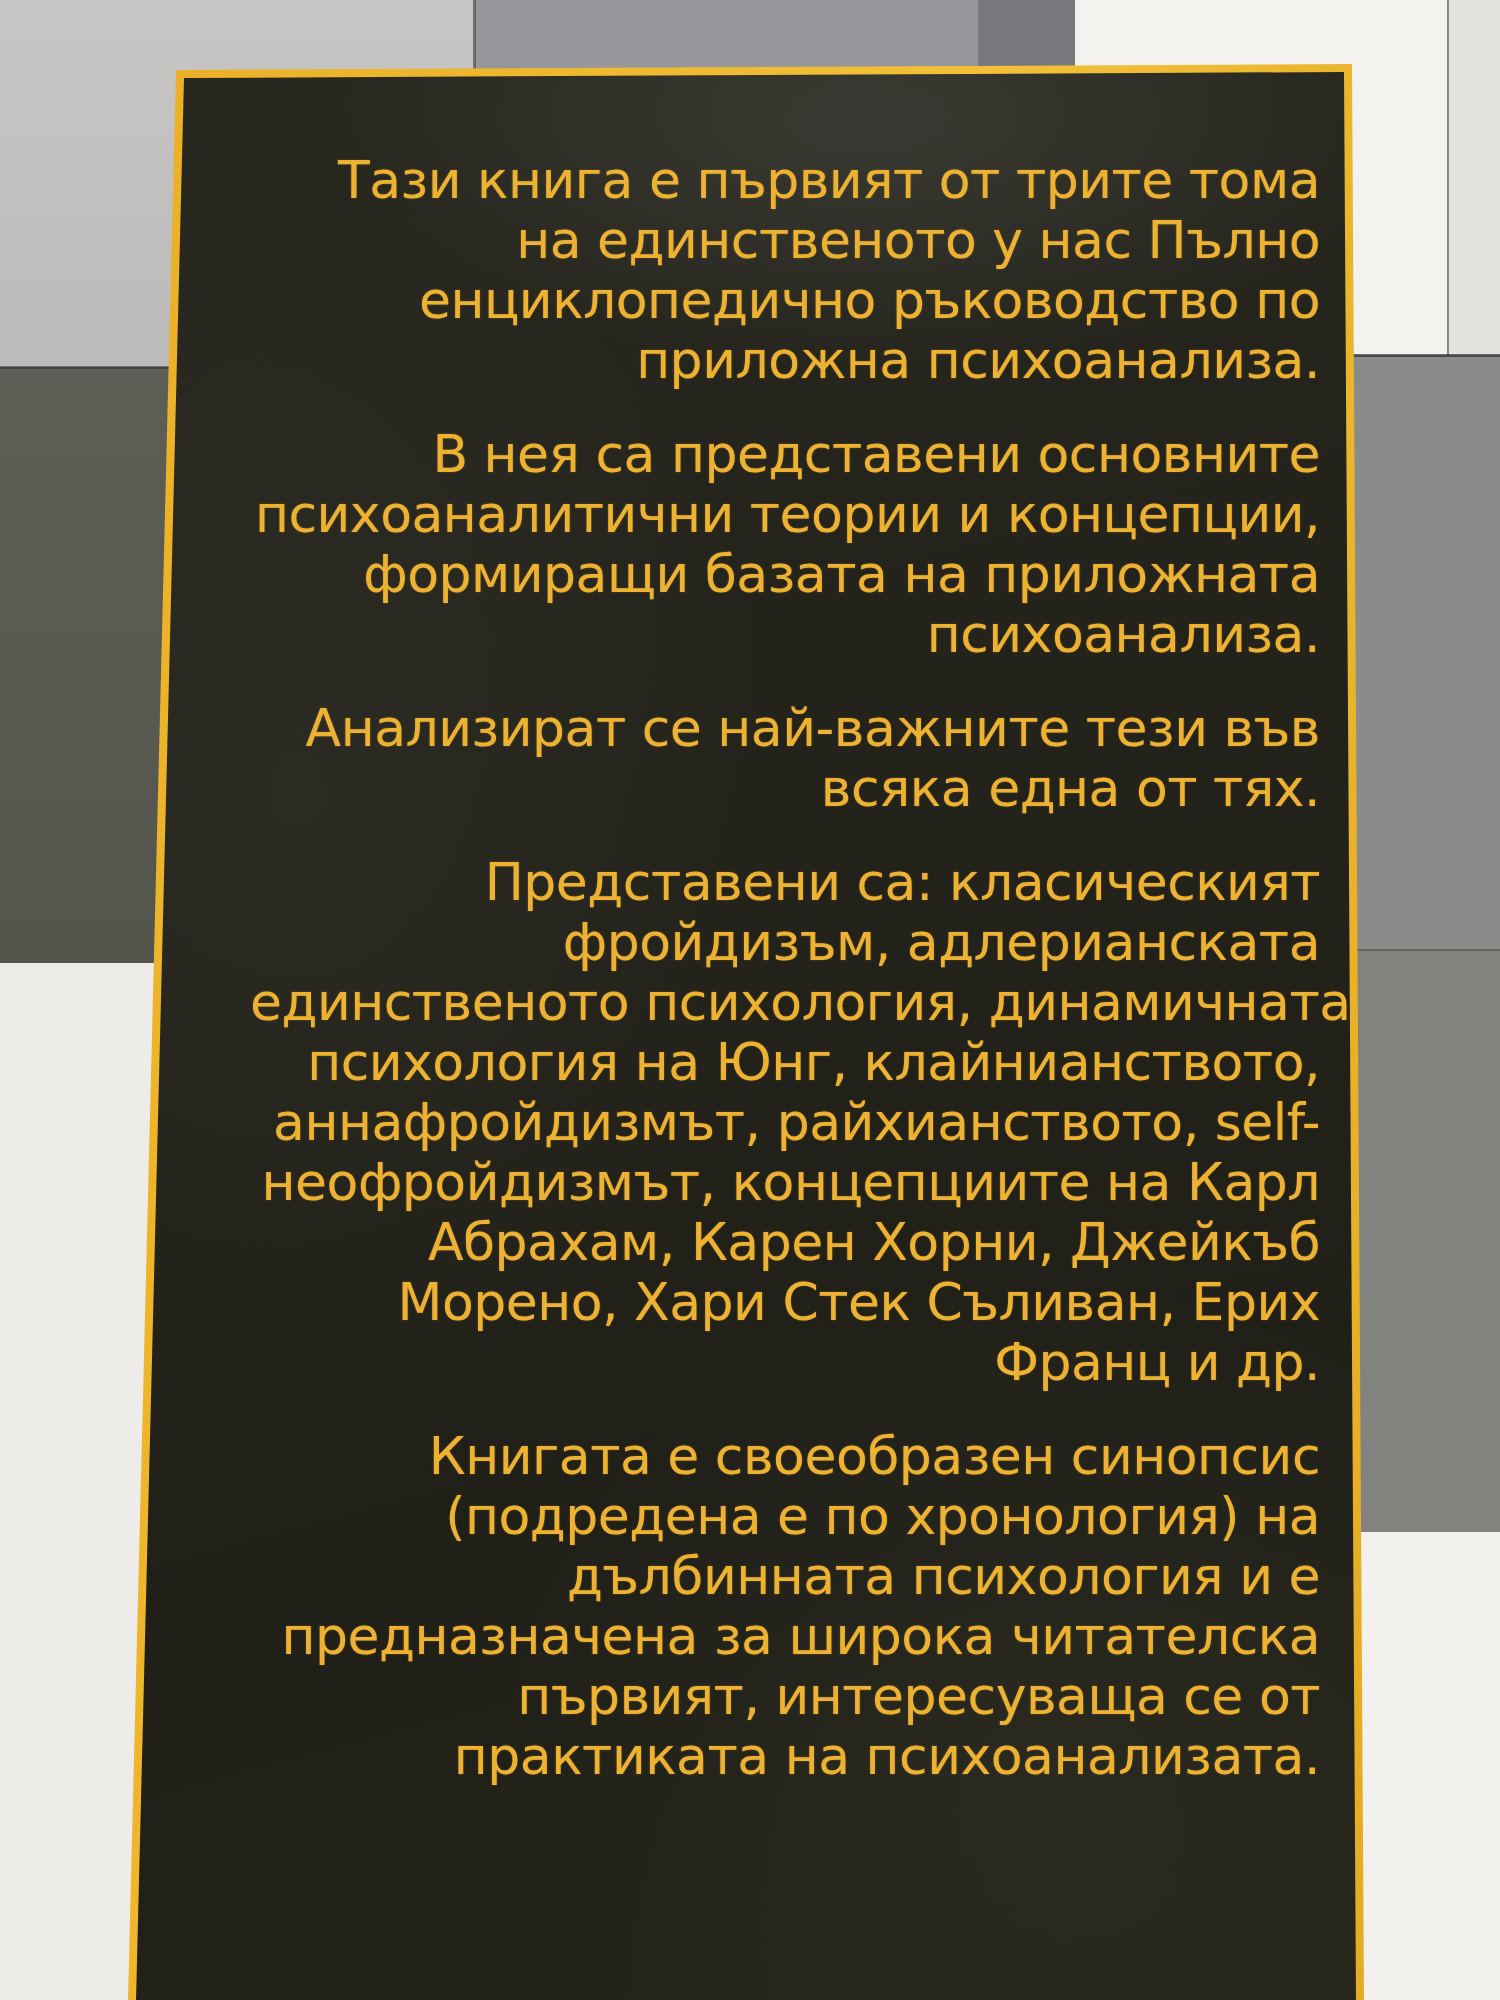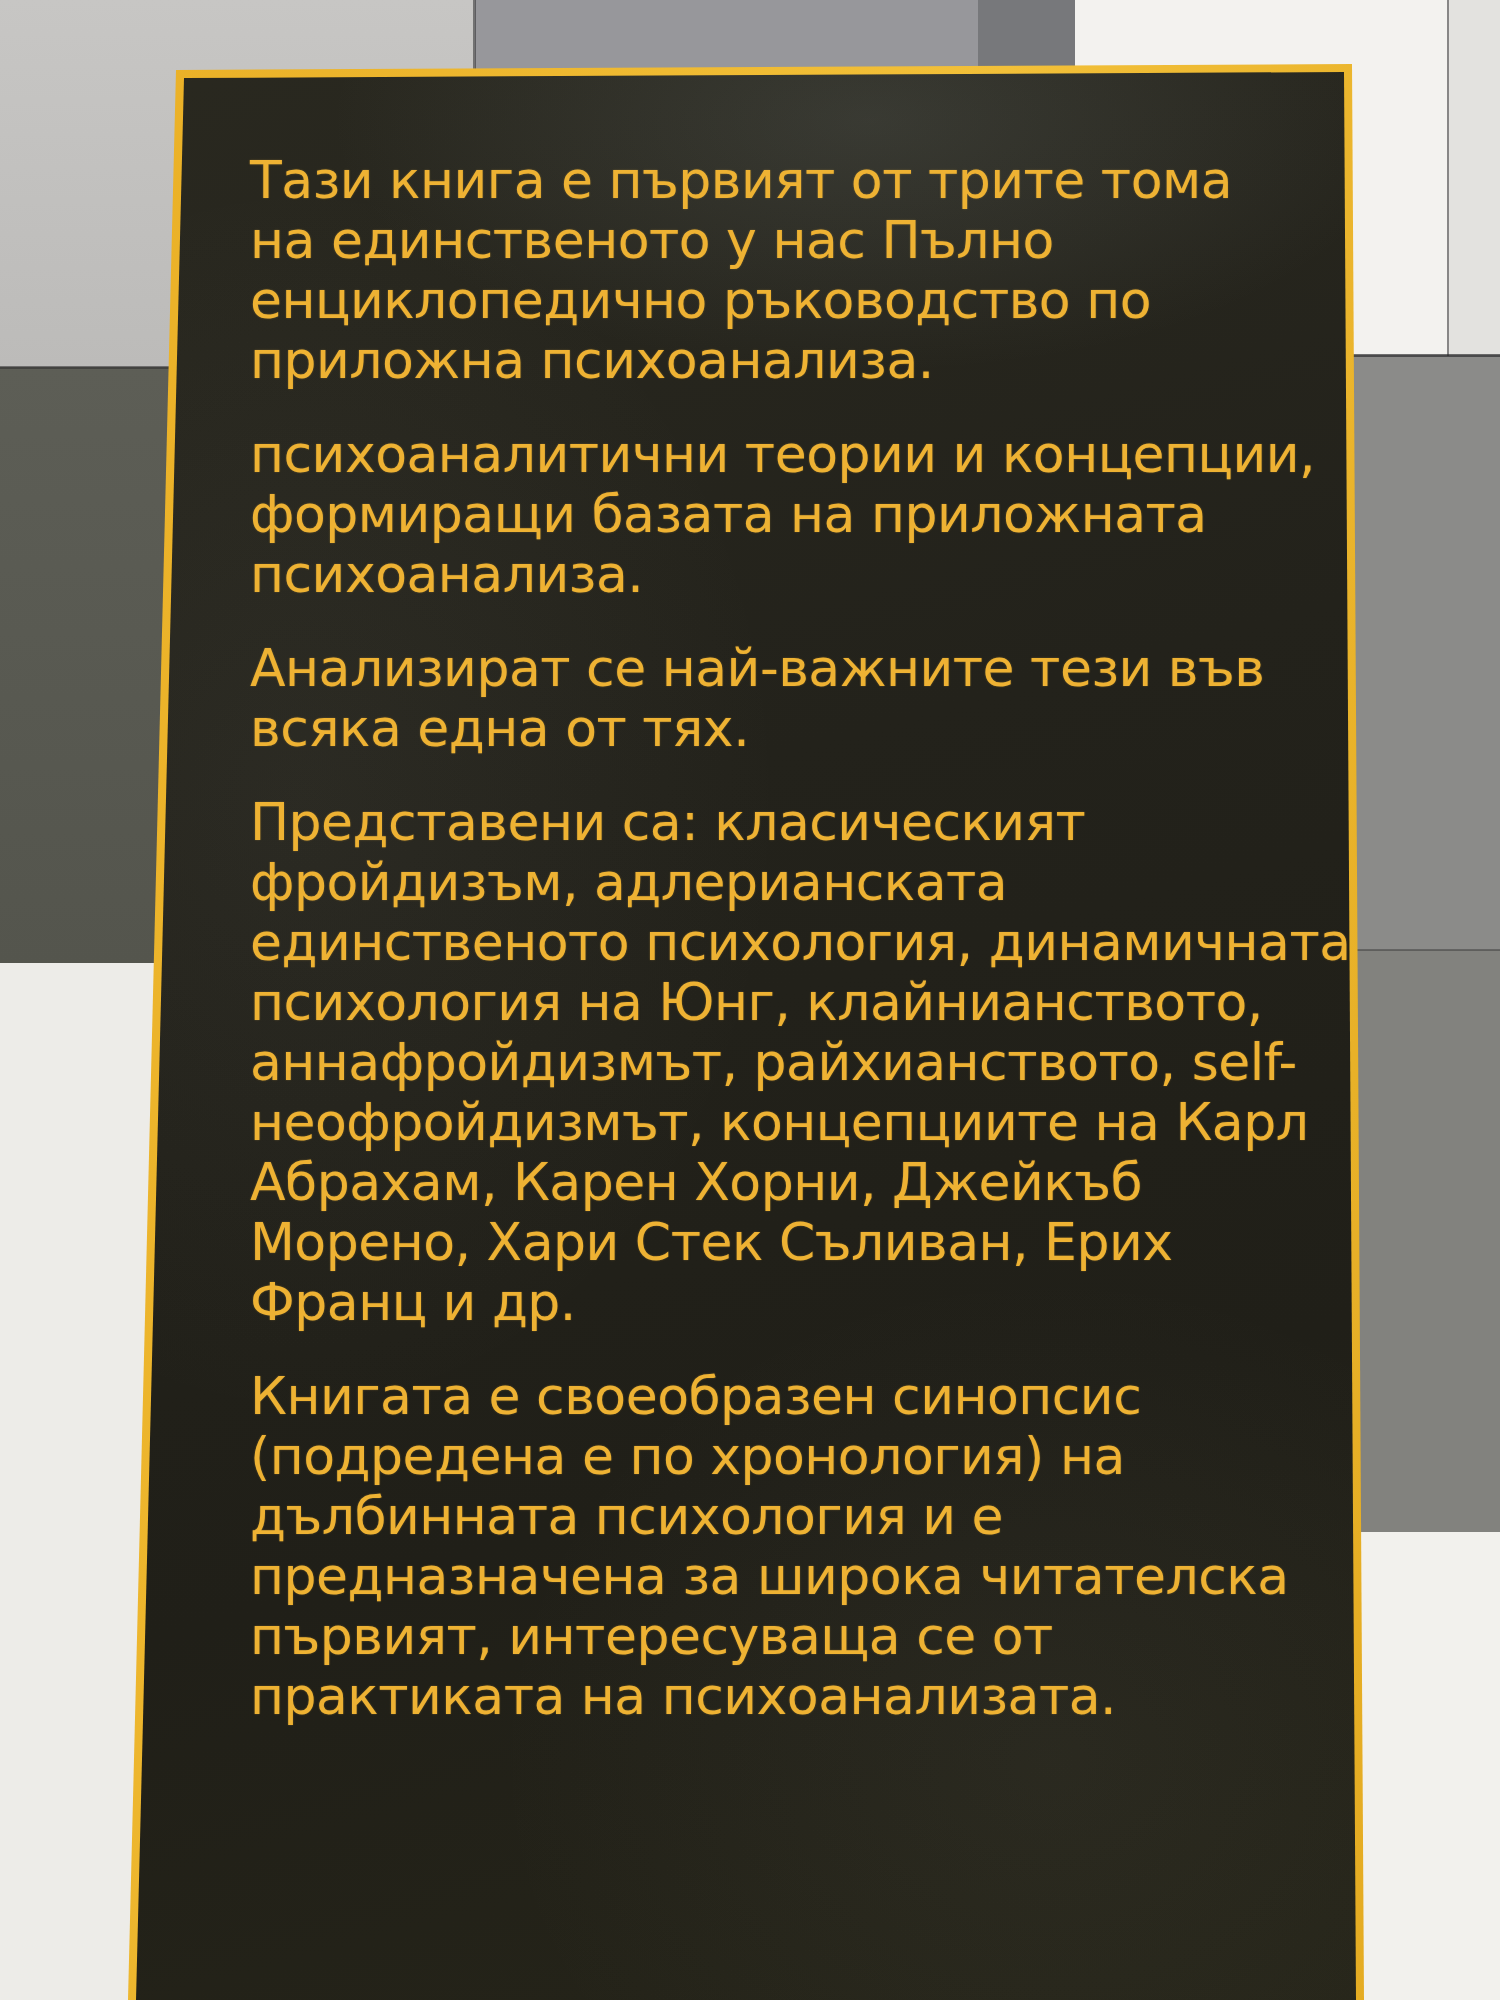--- a/index.html
+++ b/index.html
@@ -43,21 +43,21 @@
       radial-gradient(800px 700px at 70% 88%, rgba(160,160,150,.06), rgba(0,0,0,0) 70%),
       linear-gradient(165deg,#2a2920 0%,#23221b 40%,#201f18 70%,#262519 100%);
     clip-path:polygon(184px 78px,1344px 72px,1356px 2000px,136px 2000px);
   }
   #back-cover-text{
     position:absolute;left:250px;top:150px;width:1070px;
     color:var(--text-yellow,#eeb233);
     font-size:52px;line-height:60px;letter-spacing:-0.5px;
     text-shadow:0 0 2px rgba(240,185,70,.35);
   }
-  .paragraph{margin:0 0 34px 0;}
+  .paragraph{margin:0 0 34px 0;text-align:right;}
   .line{white-space:nowrap;}
 </style>
 </head>
 <body>
 
 <div class="tile" id="tile-top-left"></div>
 <div class="tile" id="tile-top-mid"></div>
 <div class="tile" id="tile-top-mid-dk"></div>
 <div class="tile" id="tile-top-right"></div>
 <div class="tile" id="tile-top-edge"></div>
@@ -76,20 +76,21 @@
 <div id="book-cover"></div>
 
 <div id="back-cover-text">
   <div class="paragraph">
     <div class="line">Тази книга е първият от трите тома</div>
     <div class="line">на единственото у нас Пълно</div>
     <div class="line">енциклопедично ръководство по</div>
     <div class="line">приложна психоанализа.</div>
   </div>
   <div class="paragraph">
+    <div class="line">В нея са представени основните</div>
     <div class="line">психоаналитични теории и концепции,</div>
     <div class="line">формиращи базата на приложната</div>
     <div class="line">психоанализа.</div>
   </div>
   <div class="paragraph">
     <div class="line">Анализират се най-важните тези във</div>
     <div class="line">всяка една от тях.</div>
   </div>
   <div class="paragraph">
     <div class="line">Представени са: класическият</div>

